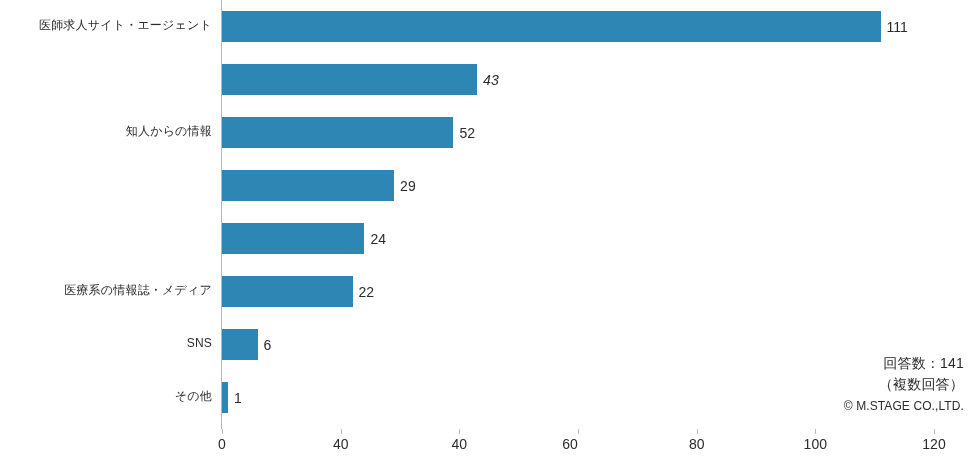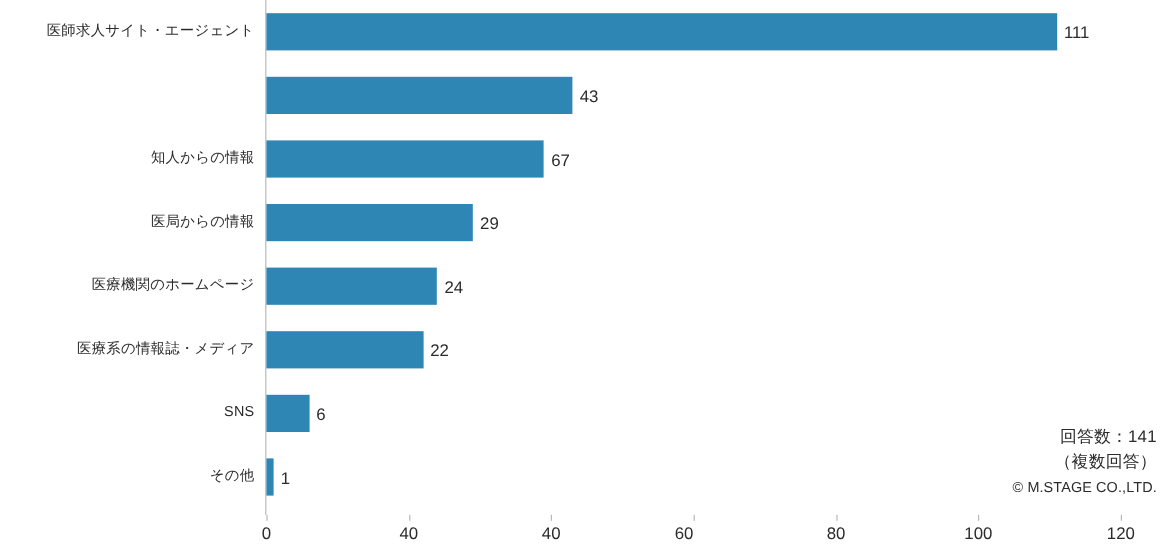--- a/index.html
+++ b/index.html
@@ -137,44 +137,42 @@
   }
 </style>
 </head>
 <body>
 
 <div id="chart-root">
 
   <div id="category-labels">
     <div class="cat-label" style="top:19px;">医師求人サイト・エージェント</div>
     <div class="cat-label" style="top:125px;">知人からの情報</div>
-    <div class="cat-label" style="top:178px;">医局からの情報</div>
-    <div class="cat-label" style="top:231px;">医療機関のホームページ</div>
     <div class="cat-label" style="top:337px;">SNS</div>
     <div class="cat-label" style="top:284px;">医療系の情報誌・メディア</div>
     <div class="cat-label" style="top:390px;">その他</div>
   </div>
 
   <div id="plot-area">
 
     <div id="y-axis-line"></div>
 
     <div class="bar-row" style="top:11px;">
       <div class="bar" style="width:658.6px;"></div>
       <div class="bar-value" style="left:658.6px;">111</div>
     </div>
 
     <div class="bar-row" style="top:64px;">
       <div class="bar" style="width:255.1px;"></div>
-      <div class="bar-value" style="left:255.1px;">43</div>
+      <div class="bar-value" style="left:255.1px;font-style:italic;">43</div>
     </div>
 
     <div class="bar-row" style="top:117px;">
       <div class="bar" style="width:231.4px;"></div>
-      <div class="bar-value" style="left:231.4px;">67</div>
+      <div class="bar-value" style="left:231.4px;">52</div>
     </div>
 
     <div class="bar-row" style="top:170px;">
       <div class="bar" style="width:172.1px;"></div>
       <div class="bar-value" style="left:172.1px;">29</div>
     </div>
 
     <div class="bar-row" style="top:223px;">
       <div class="bar" style="width:142.4px;"></div>
       <div class="bar-value" style="left:142.4px;">24</div>

